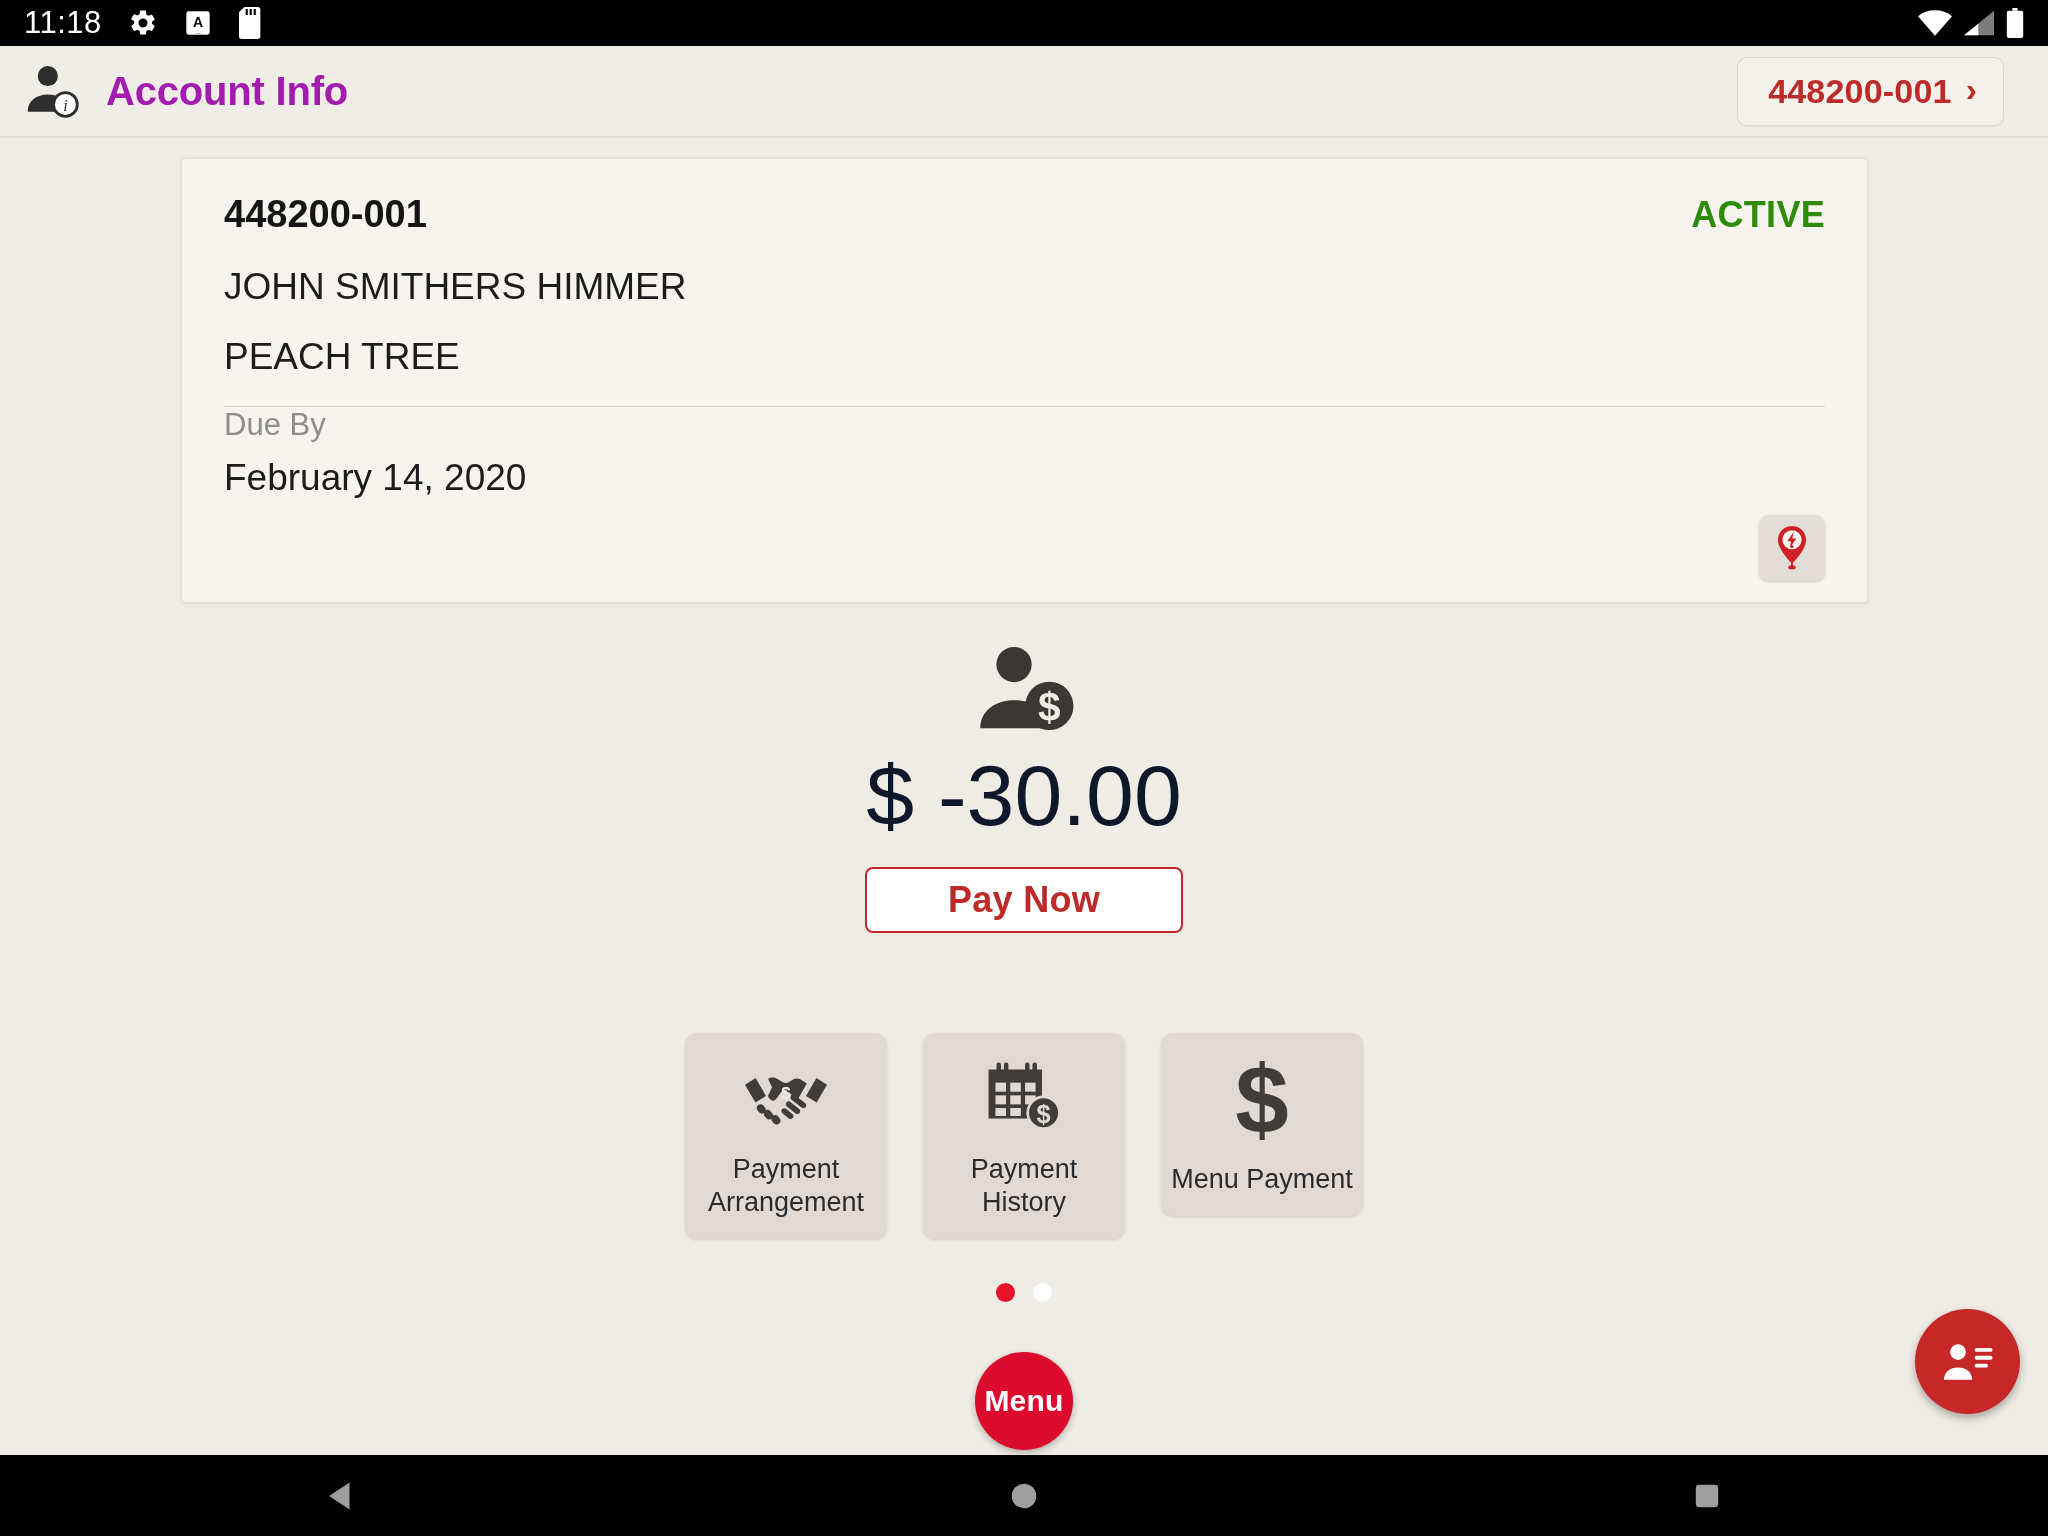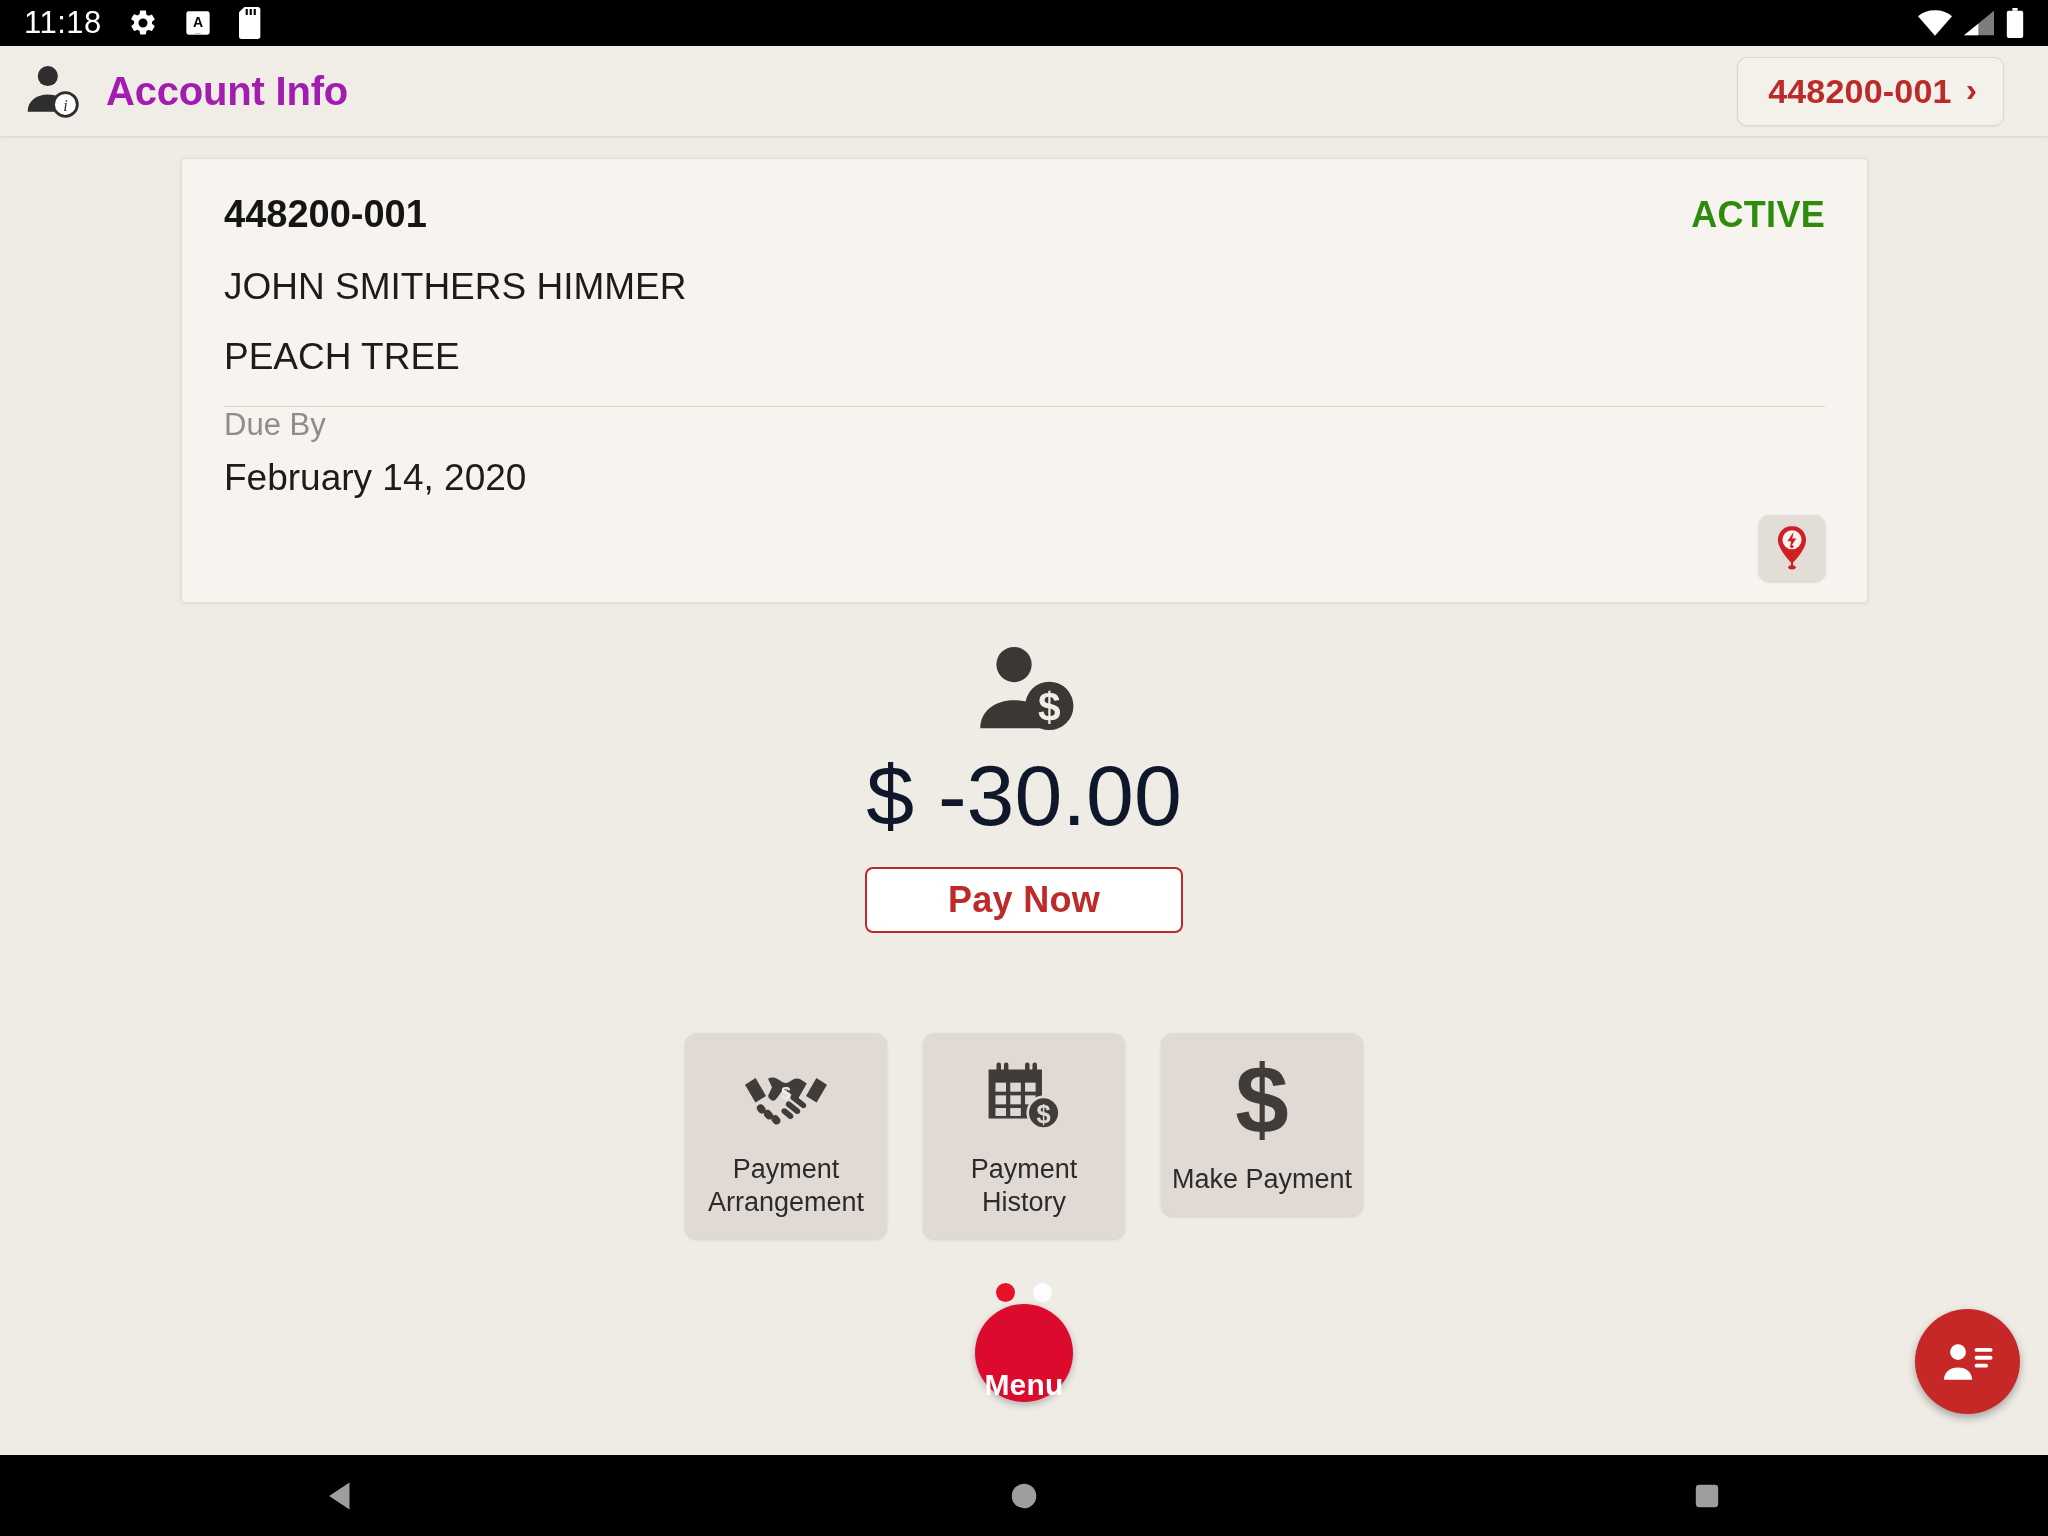--- a/index.html
+++ b/index.html
@@ -154,24 +154,24 @@
   .dots {
     position: absolute; top: 1283px; left: 0; width: 2048px;
     display: flex; justify-content: center; align-items: center; gap: 18px;
   }
   .dot { width: 19px; height: 19px; border-radius: 50%; }
   .dot-active { background: #e8112a; }
   .dot-inactive { background: #fdfdfd; }
 
   
   .menu-fab {
-    position: absolute; top: 1304px; left: 975px;
+    position: absolute; top: 1352px; left: 975px;
     width: 98px; height: 98px; border-radius: 50%;
     background: #dc0a2d;
-    display: flex; align-items: flex-end; justify-content: center;
+    display: flex; align-items: center; justify-content: center;
     box-shadow: 0 3px 7px rgba(0,0,0,0.25);
     cursor: pointer;
   }
   .menu-fab span { color: #fff; font-size: 30px; font-weight: bold; letter-spacing: .2px; }
 
   
   .contacts-fab {
     position: absolute; top: 1309px; left: 1915px;
     width: 105px; height: 105px; border-radius: 50%;
     background: #c62828;
@@ -346,21 +346,21 @@
       </div>
     </div>
 
     <div class="tile">
       <div class="tile-icon" style="height:92px;">
         <svg class="icon-svg" width="66" height="92" viewBox="0 0 22 30">
           <text x="11" y="25.5" font-size="32" font-weight="bold" text-anchor="middle" fill="#3f3c39" font-family="Liberation Sans, sans-serif">$</text>
         </svg>
       </div>
       <div class="tile-label">
-        <div>Make Payment</div>
+        <div>Menu Payment</div>
       </div>
     </div>
 
   </div>
 
   <div class="dots">
     <div class="dot dot-active"></div>
     <div class="dot dot-inactive"></div>
   </div>
 

